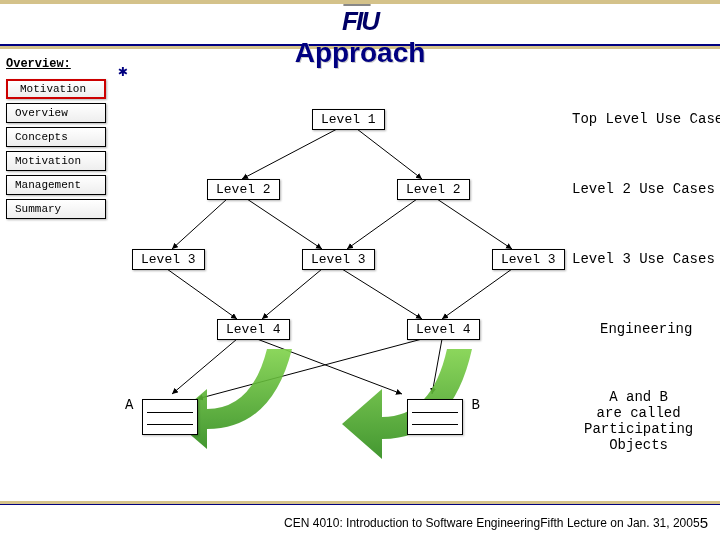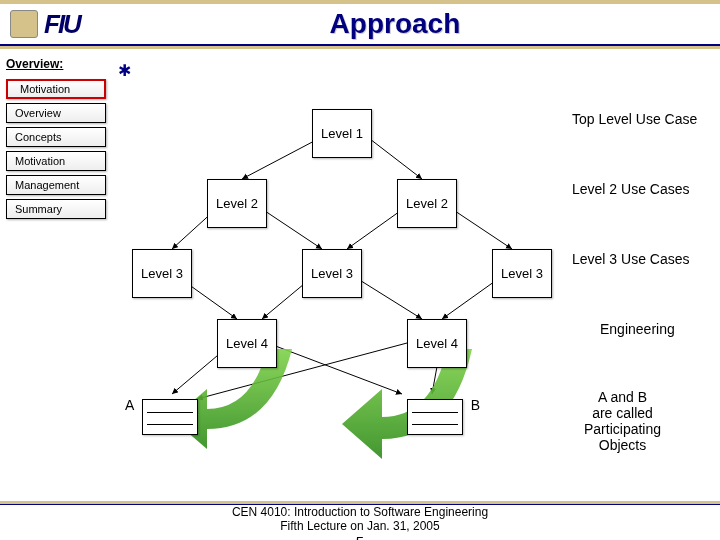--- a/index.html
+++ b/index.html
@@ -1,40 +1,40 @@
 <!DOCTYPE html>
 <html><head>
 <meta charset="utf-8">
 <style>
   * { box-sizing: border-box; margin: 0; padding: 0; }
   body { width: 720px; height: 540px; font-family: Arial, sans-serif; background: #fff; overflow: hidden; position: relative; }
-  .header { height: 46px; border-bottom: 2px solid #000080; display: flex; align-items: center; padding: 0 10px; background: #fff; border-top: 4px solid #d4c28a; }
+  .header { height: 46px; border-bottom: 2px solid #000080; display: flex; align-items: center; padding: 0 10px; background: #fff; border-top: 4px solid #d4c28a; flex-direction: column; }
   .logo { width: 28px; height: 28px; background: #d4c28a; border: 1px solid #888; border-radius: 3px; margin-right: 6px; }
   .fiu-text { display: flex; align-items: center; }
   .fiu-letters { font-size: 26px; font-weight: bold; font-style: italic; color: #000066; letter-spacing: -2px; }
   .title { flex: 1; text-align: center; font-size: 28px; font-weight: bold; color: #000080; text-shadow: 1px 1px 0 #ccc; }
   .gold-bar { height: 3px; background: #d4c28a; }
-  .main { display: flex; height: 454px; }
+  .main { display: flex; height: 454px; font-family: Liberation Mono, monospace; }
   .sidebar { width: 112px; padding: 8px 6px; }
   .sidebar-title { font-size: 12px; font-weight: bold; text-decoration: underline; margin-bottom: 8px; }
   .menu-item { font-size: 11px; border: 1px solid #000; background: linear-gradient(#fff,#eee); padding: 3px 8px; margin-bottom: 4px; cursor: pointer; box-shadow: 1px 1px 2px rgba(0,0,0,0.3); }
   .menu-item.active { border: 2px solid #cc0000; padding: 2px 12px; }
   .content { position: relative; flex: 1; padding: 6px 0 0 6px; }
   .bullet { position: absolute; left: 6px; top: 12px; font-size: 16px; color: #000080; }
   .heading { font-size: 22px; margin-left: 26px; margin-top: 4px; }
   .diagram { position: absolute; left: 0; top: 50px; width: 600px; height: 400px; }
-  .node { position: absolute; background: #fff; border: 1px solid #000; padding: 16px 8px; font-size: 13px; box-shadow: 1px 1px 2px rgba(0,0,0,.3); white-space: nowrap; }
+  .node { position: absolute; background: #fff; border: 1px solid #000; padding: 2px 8px; font-size: 13px; box-shadow: 1px 1px 2px rgba(0,0,0,.3); white-space: nowrap; }
   .label { position: absolute; font-size: 14px; white-space: nowrap; }
   .objbox { position: absolute; width: 56px; height: 36px; background: #fff; border: 1px solid #000; box-shadow: 1px 1px 2px rgba(0,0,0,.25); }
   .objbox::before, .objbox::after { content: ""; position: absolute; left: 4px; right: 4px; height: 1px; background: #000; }
   .objbox::before { top: 12px; }
   .objbox::after { top: 24px; }
   .objlabel { position: absolute; top: -3px; font-size: 14px; }
   svg.lines { position: absolute; left: 0; top: 0; }
-  .footer { position: absolute; bottom: 0; left: 0; right: 0; height: 36px; border-top: 1px solid #000080; display: flex; align-items: center; justify-content: flex-start; padding: 0 12px; font-size: 12px; flex-direction: column; }
+  .footer { position: absolute; bottom: 0; left: 0; right: 0; height: 36px; border-top: 1px solid #000080; display: flex; align-items: center; justify-content: flex-end; padding: 0 12px; font-size: 12px; }
   .footer .pg { font-size: 15px; }
   .gold-bar2 { position: absolute; bottom: 36px; left: 0; right: 0; height: 3px; background: #d4c28a; }
 </style>
 </head>
 <body>
 
 <div class="header">
   <div class="logo"></div>
   <div class="fiu-text">
     <span class="fiu-letters">FIU</span>

